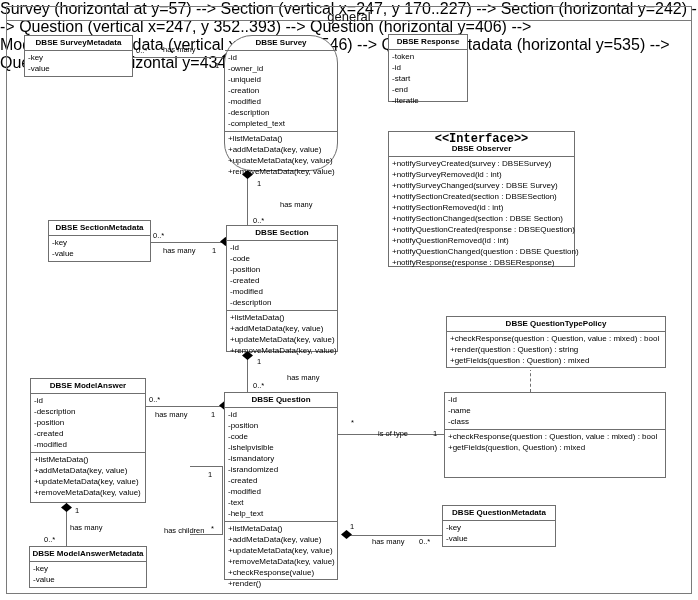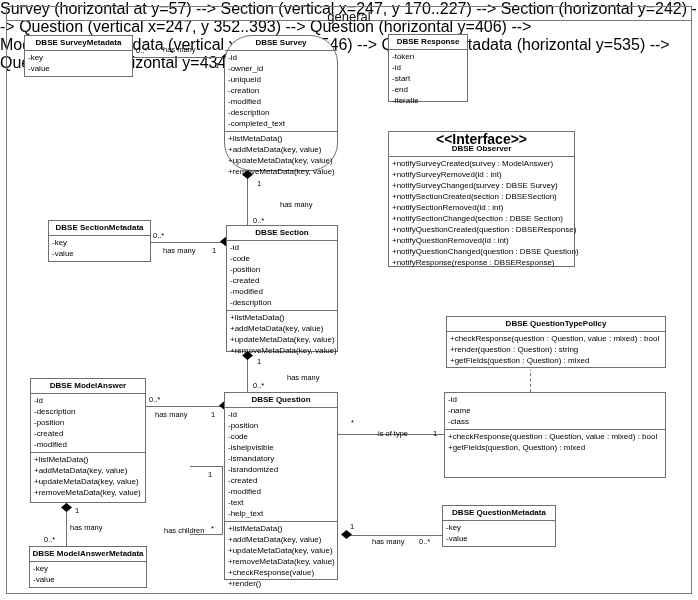--- a/index.html
+++ b/index.html
@@ -9,21 +9,21 @@
   
   .frame{position:absolute;border:1px solid #7a7a7a;background:transparent;}
   .frame-header{position:absolute;border:1px solid #7a7a7a;border-bottom:1px solid #7a7a7a;
      text-align:center;font-size:13px;color:#111;line-height:1;}
   .frame-header span{display:block;padding-top:3px;}
 
   
   .cls{position:absolute;border:1px solid #6f6f6f;background:#ffffff;box-sizing:border-box;}
   .cls .title{border-bottom:1px solid #6f6f6f;text-align:center;font-weight:bold;
      font-size:8px;color:#000;padding:2px 2px 2px 2px;line-height:10px;white-space:nowrap;}
-  .cls .title .stereo{display:block;font-weight:bold;font-size:14px;}
+  .cls .title .stereo{display:block;font-weight:bold;font-size:12px;font-family:Liberation Mono, monospace;}
   .cls .compart{padding:1px 2px 2px 2px;}
   .cls .compart + .compart{border-top:1px solid #6f6f6f;}
   .cls .row{font-size:8px;color:#000;line-height:11px;white-space:nowrap;padding-left:1px;}
 
   
   .ln{position:absolute;background:#6f6f6f;}
   .lnh{height:1px;}
   .lnv{width:1px;}
   .dash-v{position:absolute;width:0;border-left:1px dashed #6f6f6f;}
   .lbl{position:absolute;font-size:7.5px;color:#000;white-space:nowrap;line-height:9px;}
@@ -157,27 +157,27 @@
     </div>
   </div>
 
   
   <div class="cls" style="left:388px;top:131px;width:187px;height:136px;">
     <div class="title">
       <span class="stereo">&lt;&lt;Interface&gt;&gt;</span>
       <span>DBSE Observer</span>
     </div>
     <div class="compart">
-      <div class="row">+notifySurveyCreated(survey : ModelAnswer)</div>
+      <div class="row">+notifySurveyCreated(survey : DBSESurvey)</div>
       <div class="row">+notifySurveyRemoved(id : int)</div>
       <div class="row">+notifySurveyChanged(survey : DBSE Survey)</div>
       <div class="row">+notifySectionCreated(section : DBSESection)</div>
       <div class="row">+notifySectionRemoved(id : int)</div>
       <div class="row">+notifySectionChanged(section : DBSE Section)</div>
-      <div class="row">+notifyQuestionCreated(question : DBSEResponse)</div>
+      <div class="row">+notifyQuestionCreated(response : DBSEQuestion)</div>
       <div class="row">+notifyQuestionRemoved(id : int)</div>
       <div class="row">+notifyQuestionChanged(question : DBSE Question)</div>
       <div class="row">+notifyResponse(response : DBSEResponse)</div>
     </div>
   </div>
 
   
   <div class="cls" style="left:48px;top:220px;width:103px;height:42px;">
     <div class="title">DBSE SectionMetadata</div>
     <div class="compart">

